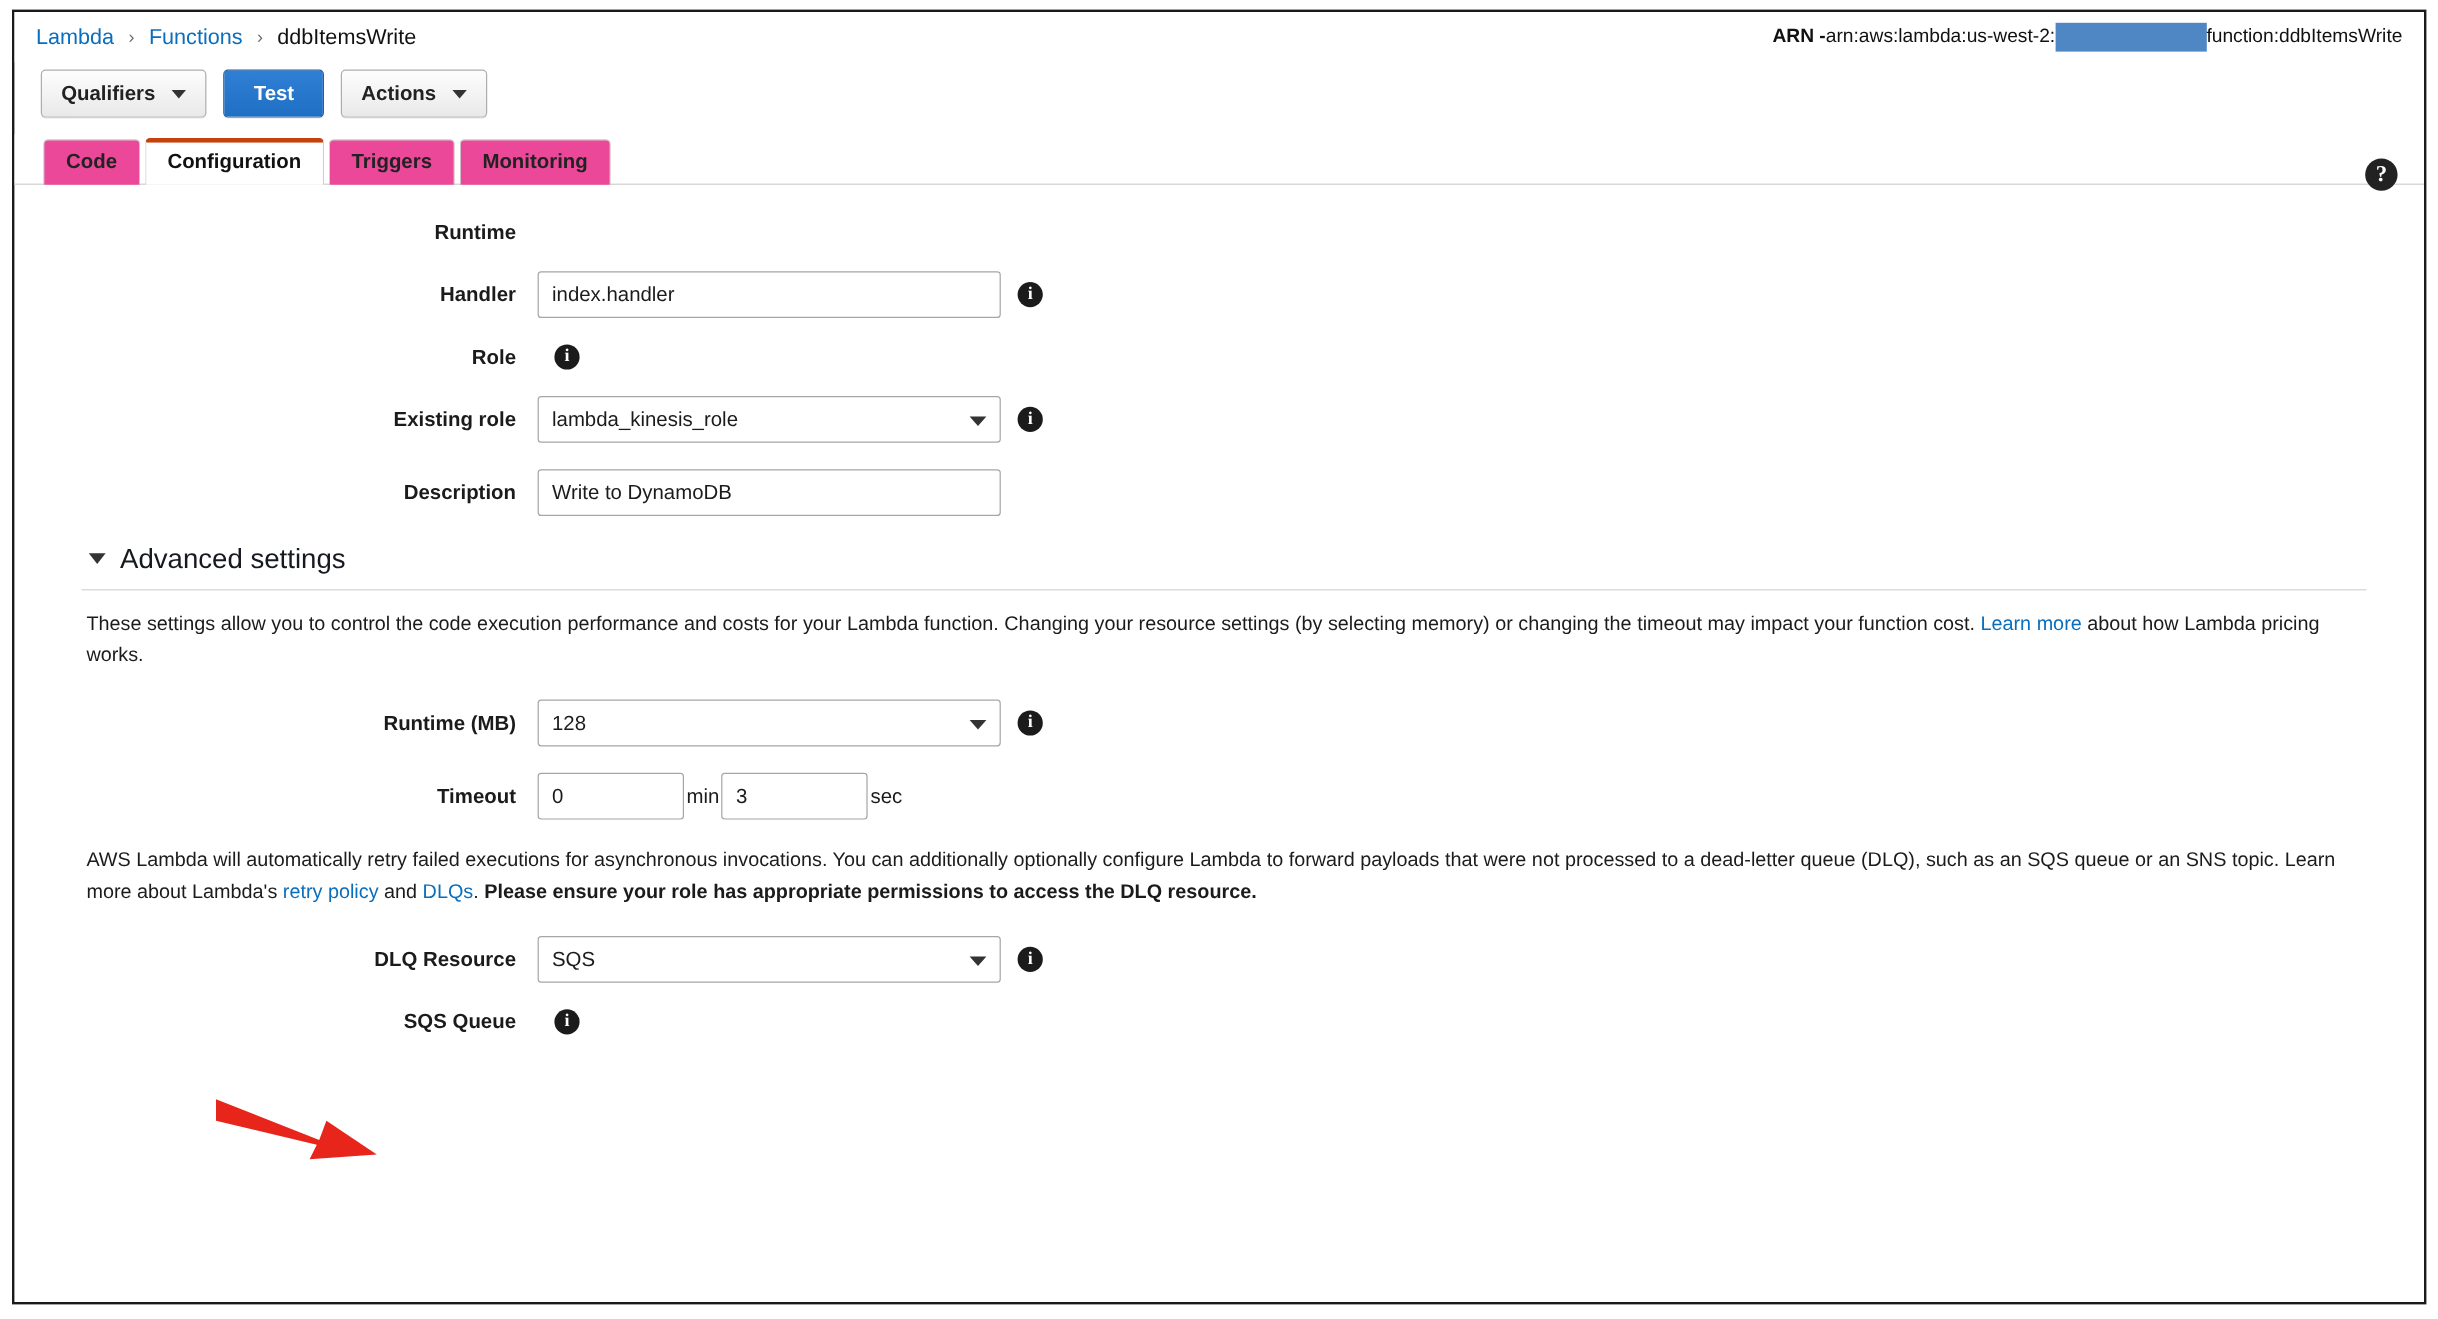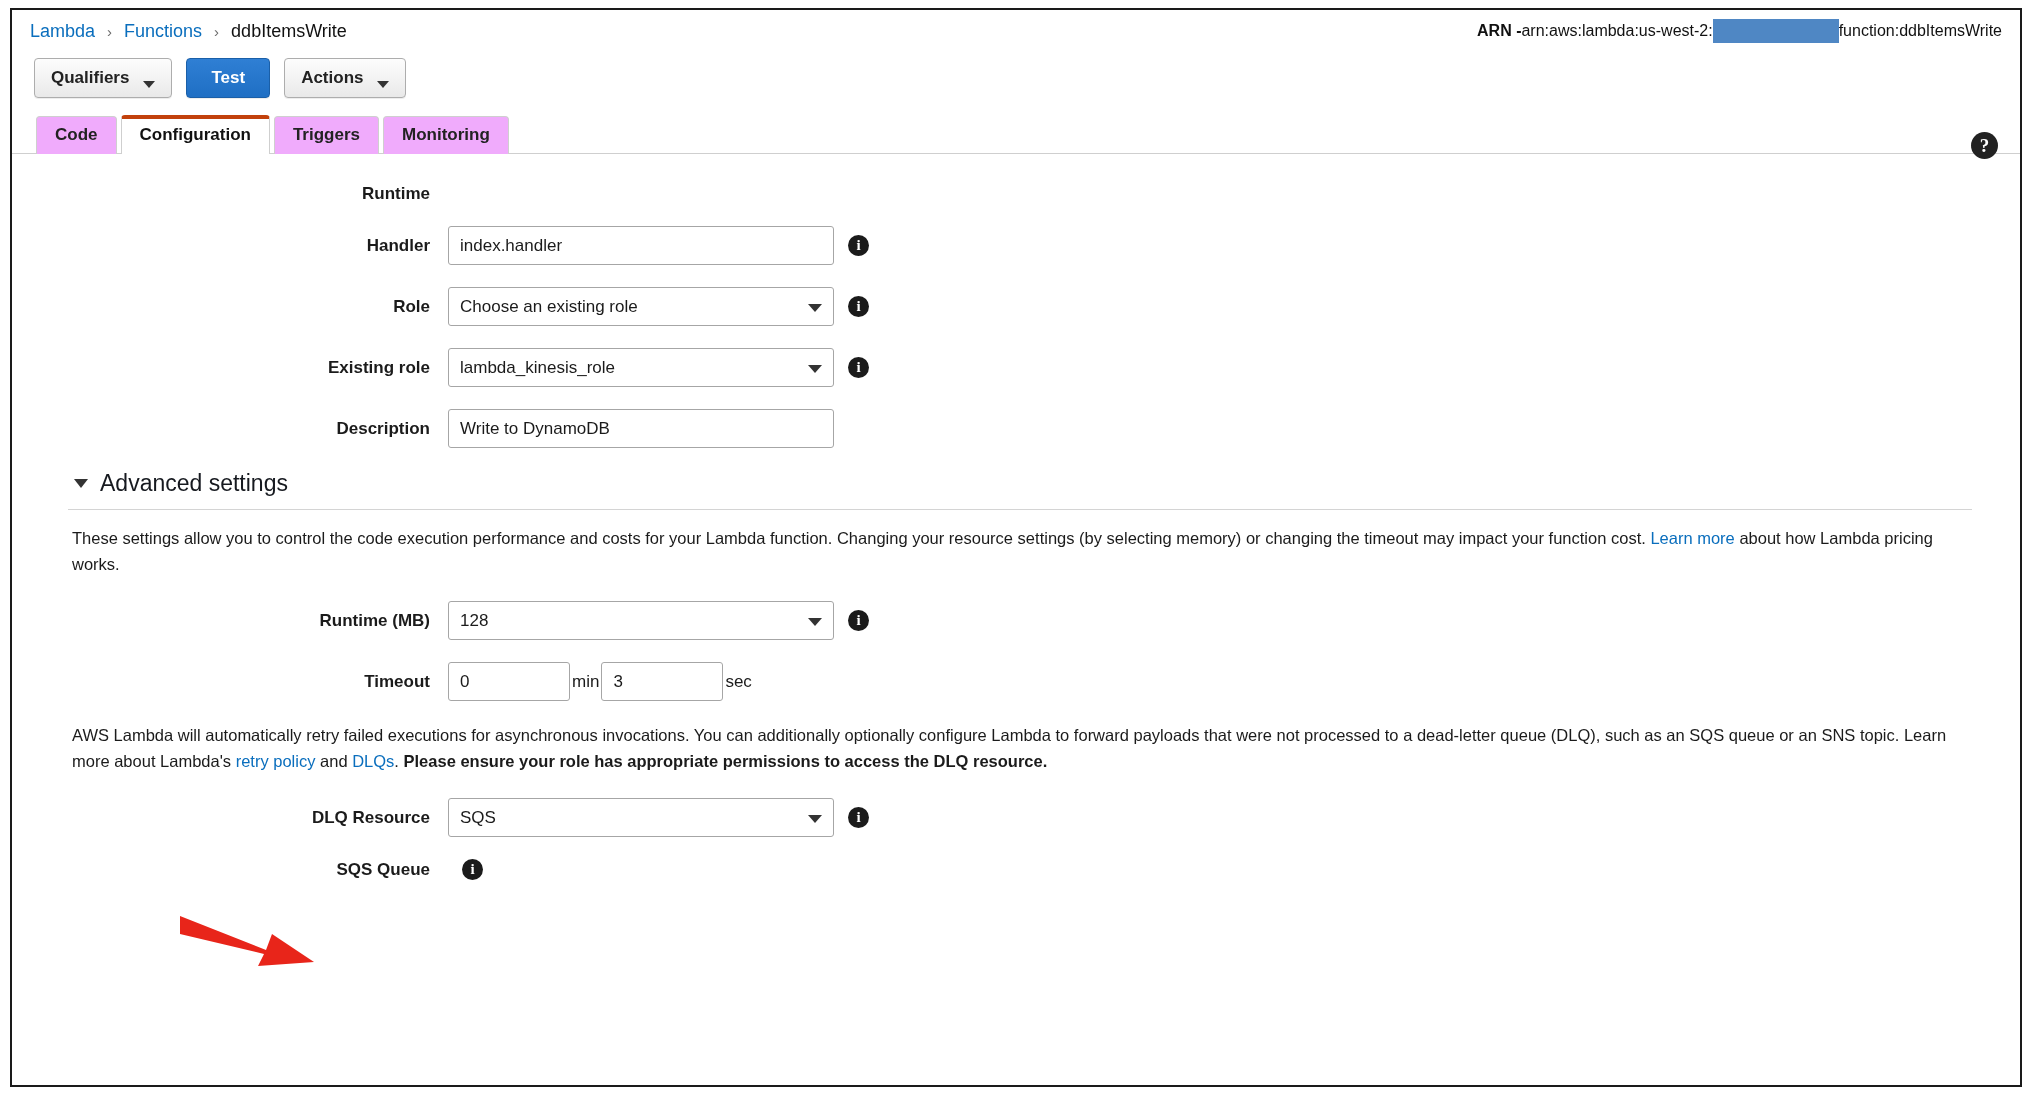--- a/index.html
+++ b/index.html
@@ -82,21 +82,21 @@
   .btn {
     font-family: "Liberation Sans", sans-serif;
     font-size: 17px;
     font-weight: bold;
     color: #222222;
     background: linear-gradient(#fdfdfd, #e9e9e9);
     border: 1px solid #adadad;
     border-radius: 4px;
     padding: 9px 16px;
     display: inline-flex;
-    align-items: flex-end;
+    align-items: center;
     gap: 14px;
     cursor: pointer;
     box-shadow: 0 1px 0 rgba(0,0,0,0.07);
   }
   .btn.primary {
     background: linear-gradient(#2f7fd4, #1f6fc4);
     border: 1px solid #1a5fa8;
     color: #ffffff;
     padding: 9px 24px;
   }
@@ -115,21 +115,21 @@
     gap: 4px;
     padding-left: 24px;
     border-bottom: 1px solid #cfcfcf;
     background: #ffffff;
     height: 42px;
   }
   .tab {
     font-size: 17px;
     font-weight: bold;
     color: #222222;
-    background: #f0abfc;
+    background: #ec4899;
     border: 1px solid #cfcfcf;
     border-bottom: none;
     border-radius: 4px 4px 0 0;
     padding: 8px 18px 9px 18px;
     cursor: pointer;
     position: relative;
     top: 1px;
   }
   .tab.active {
     background: #ffffff;
@@ -326,24 +326,20 @@
       <div class="form-row">
         <div class="form-label">Handler</div>
         <div class="control">
           <div class="textbox">index.handler</div>
         </div>
         <span class="info-icon">i</span>
       </div>
 
       <div class="form-row">
         <div class="form-label">Role</div>
-        <div class="control">
-          <div class="select">Choose an existing role</div>
-          <span class="sel-caret"></span>
-        </div>
         <span class="info-icon">i</span>
       </div>
 
       <div class="form-row">
         <div class="form-label">Existing role</div>
         <div class="control">
           <div class="select">lambda_kinesis_role</div>
           <span class="sel-caret"></span>
         </div>
         <span class="info-icon">i</span>

